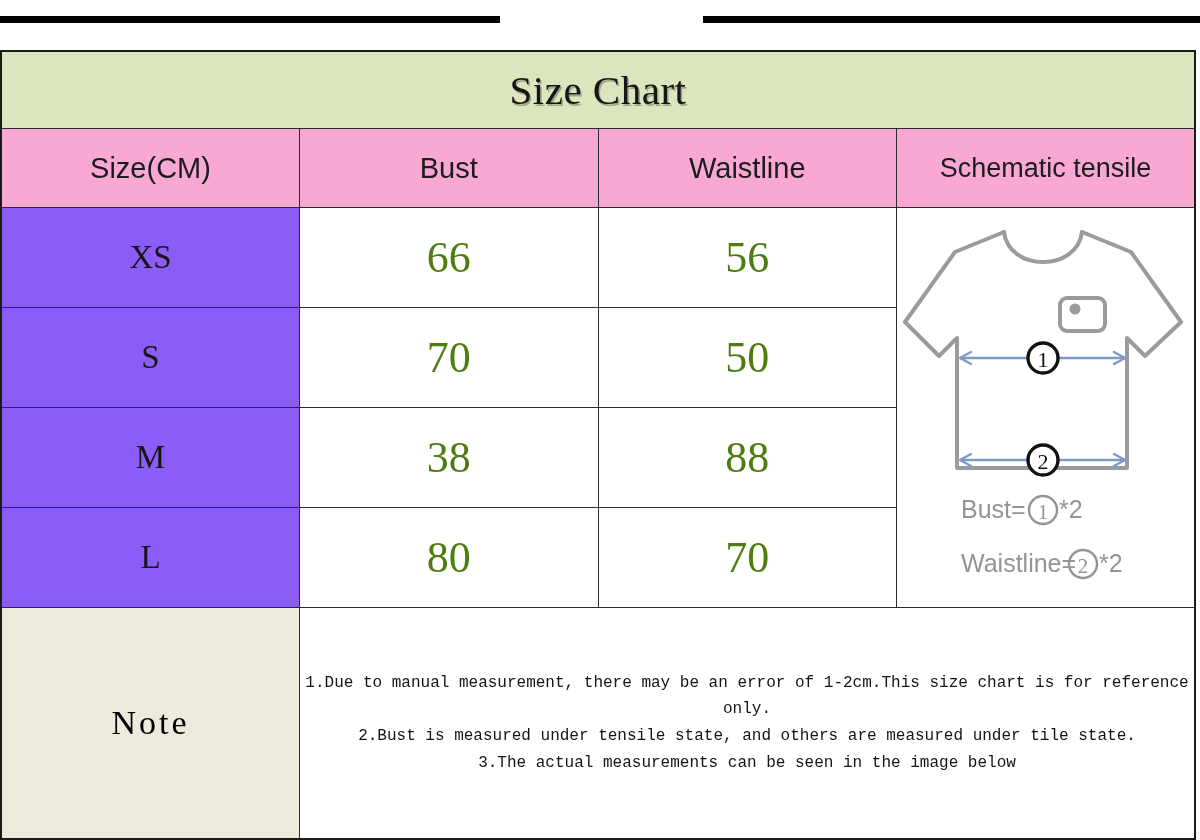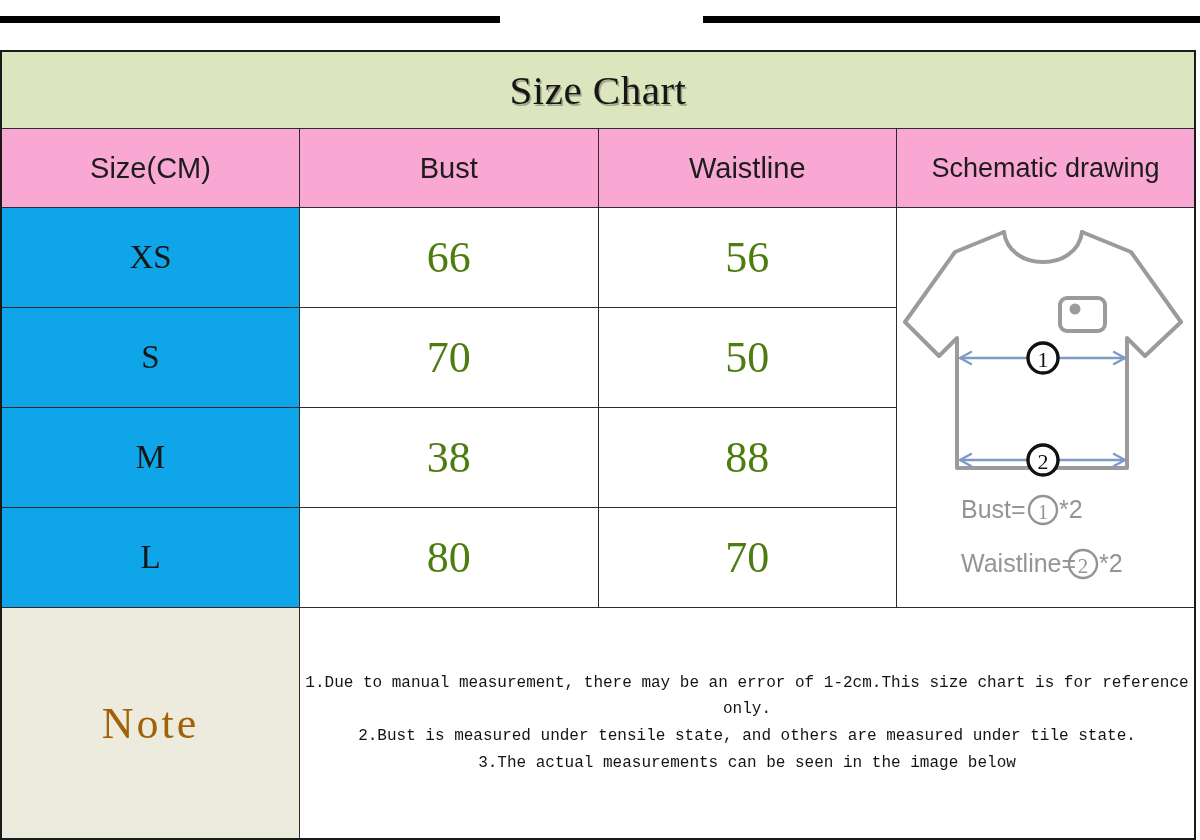--- a/index.html
+++ b/index.html
@@ -72,21 +72,21 @@
   }
   .head-text {
     font-family: "Liberation Sans", sans-serif;
     font-size: 29px;
     color: #1c1c1c;
   }
   .head-text.tight { font-size: 27px; }
 
   
   .size-cell {
-    background: #0ea5e9;
+    background: #8b5cf6;
     height: 99px;
   }
   .size-text {
     font-family: "Liberation Serif", serif;
     font-size: 33px;
     color: #161616;
   }
 
   
   .val-cell {
@@ -111,22 +111,22 @@
   }
   .schem-svg { display: block; }
 
   
   .note-label-cell {
     background: #edeade;
     height: 230px;
   }
   .note-label {
     font-family: "Liberation Serif", serif;
-    font-size: 44px;
-    color: #a16207;
+    font-size: 34px;
+    color: #000000;
     letter-spacing: 3px;
   }
   .note-body-cell {
     background: #ffffff;
     text-align: left;
     vertical-align: middle;
     padding: 6px 8px 8px 8px;
   }
   .note-body {
     font-family: "Liberation Mono", "DejaVu Sans Mono", monospace;
@@ -159,21 +159,21 @@
       <td class="head-cell" style="width:304px">
         <span class="head-text">Size(CM)</span>
       </td>
       <td class="head-cell" style="width:296px">
         <span class="head-text">Bust</span>
       </td>
       <td class="head-cell" style="width:298px">
         <span class="head-text">Waistline</span>
       </td>
       <td class="head-cell" style="width:298px">
-        <span class="head-text tight">Schematic drawing</span>
+        <span class="head-text tight">Schematic tensile</span>
       </td>
     </tr>
 
     <tr>
       <td class="size-cell">
         <span class="size-text">XS</span>
       </td>
       <td class="val-cell">
         <span class="val-text">66</span>
       </td>

